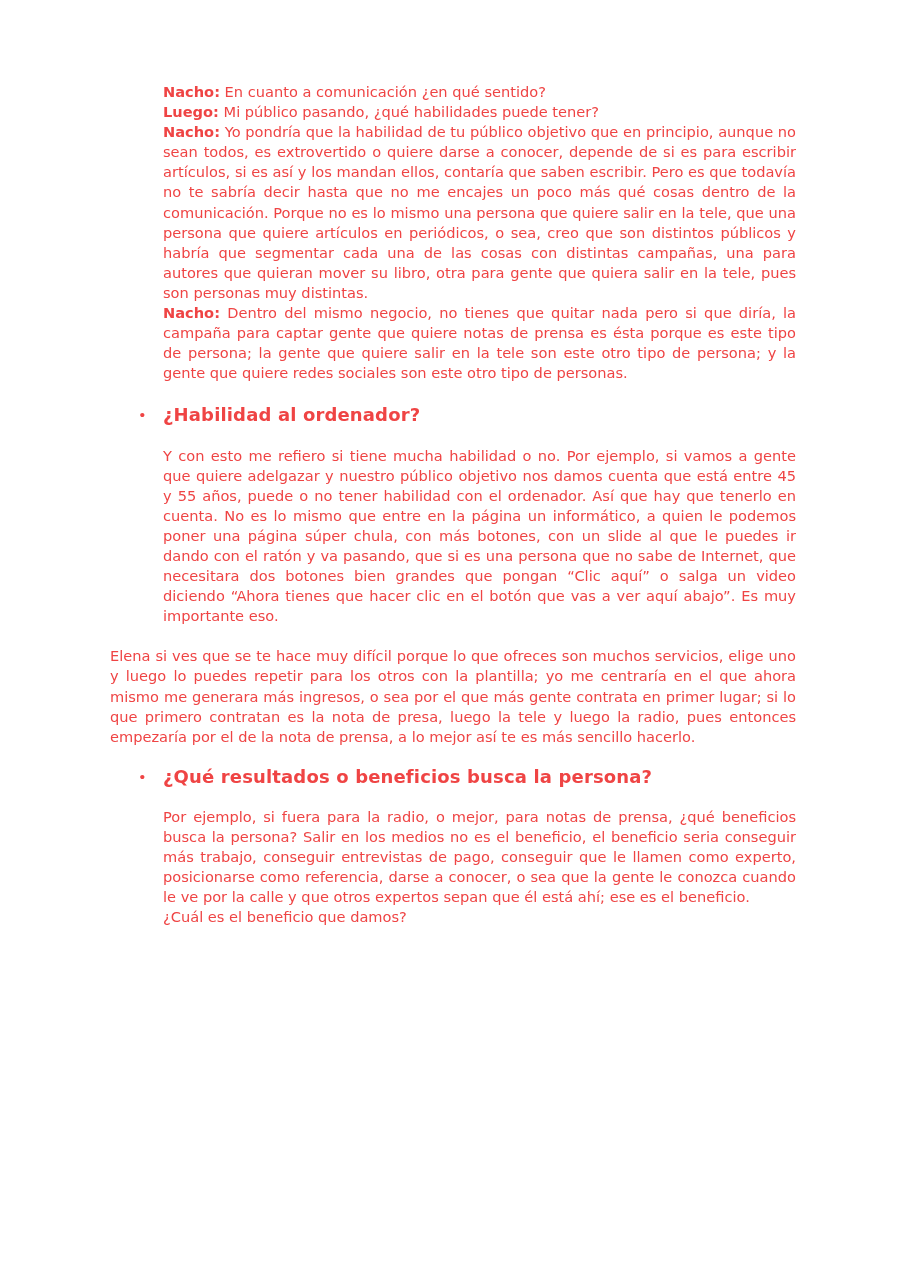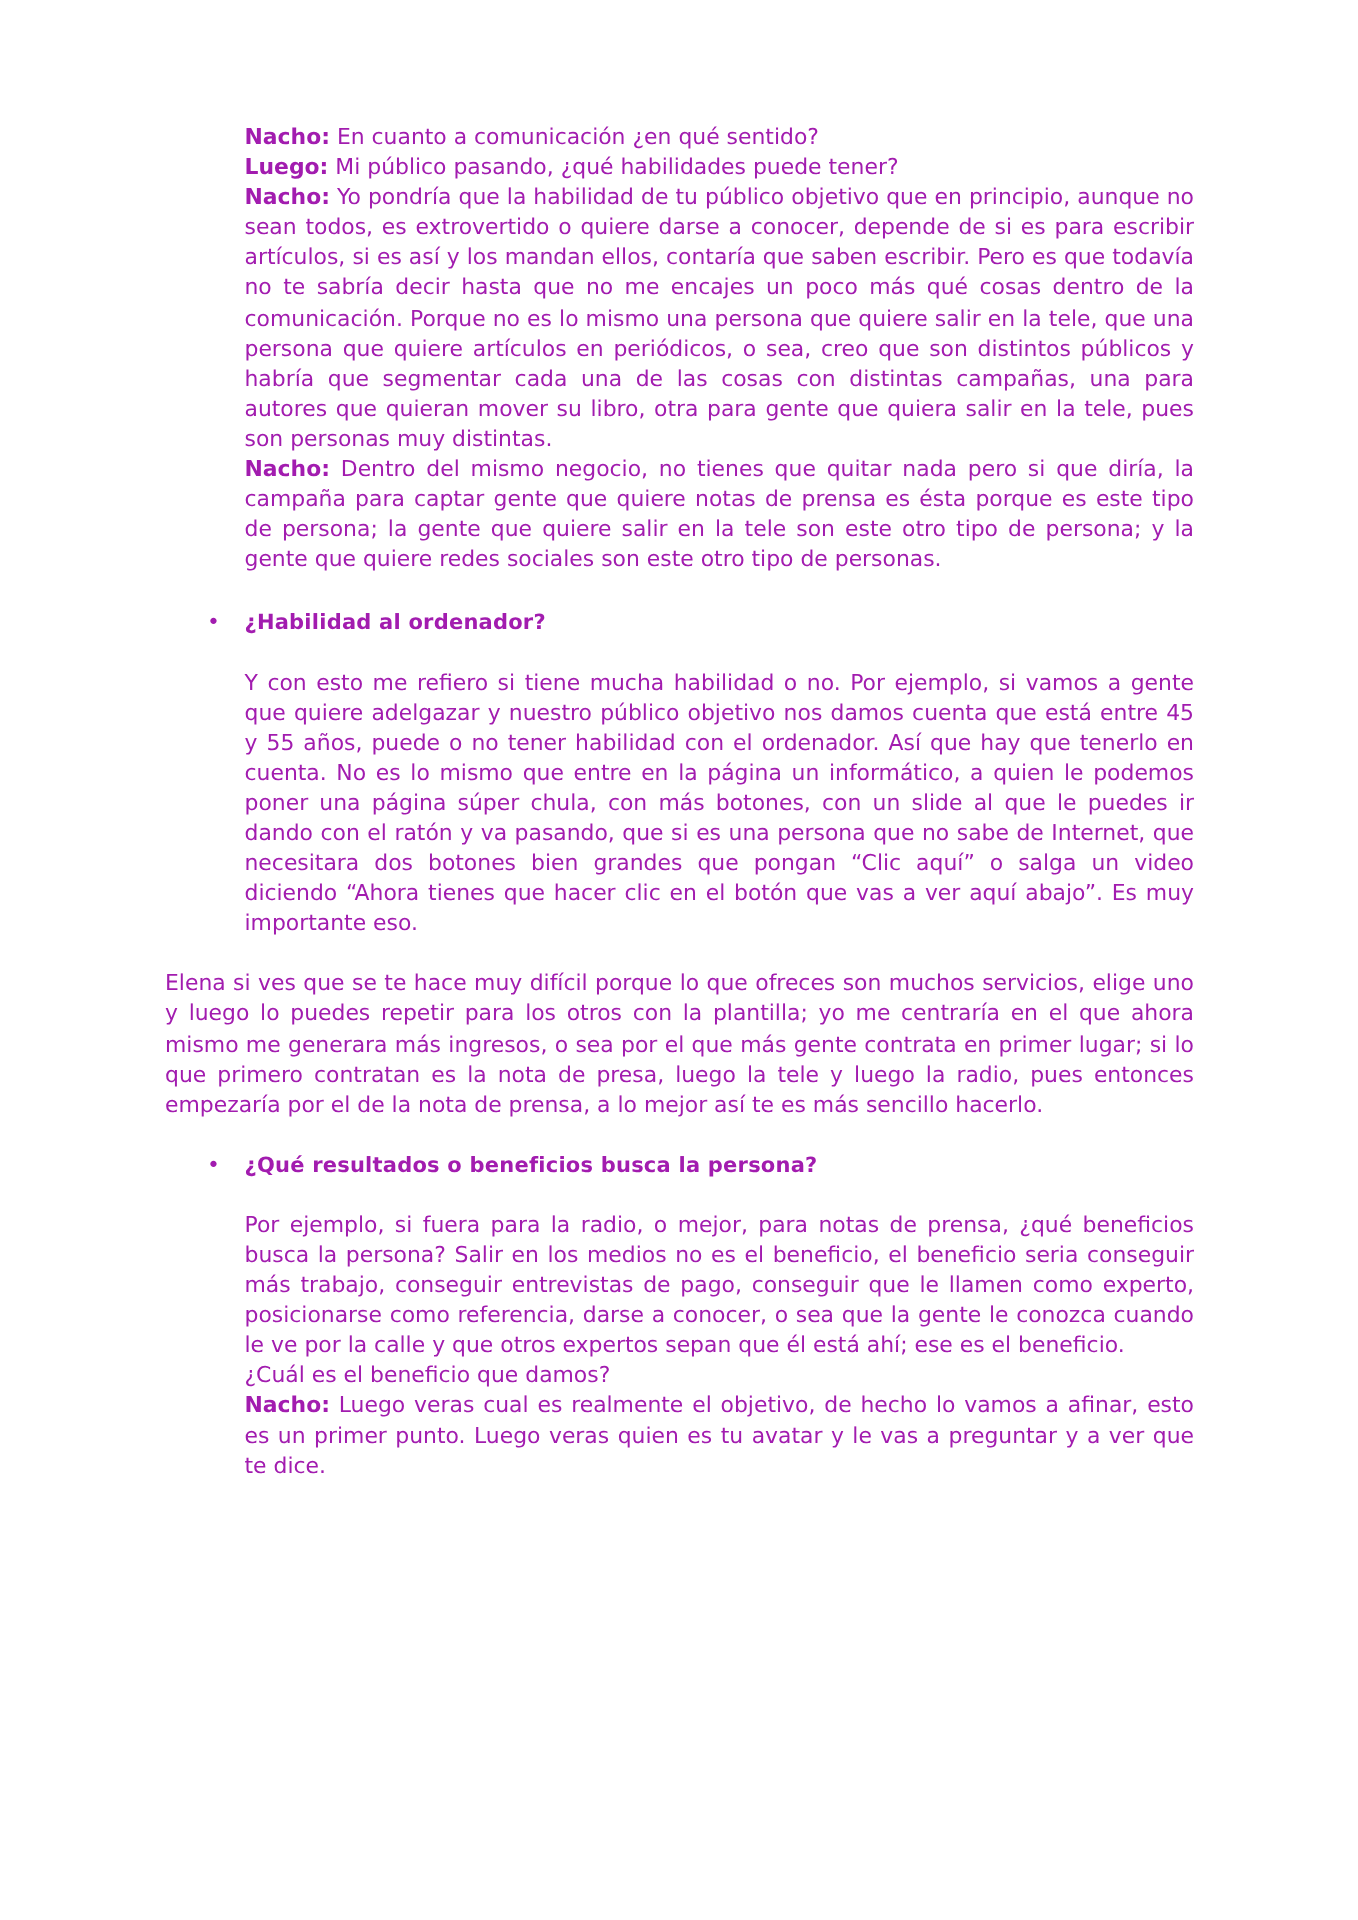--- a/index.html
+++ b/index.html
@@ -8,21 +8,21 @@
     background: #ffffff;
   }
   .page {
     position: relative;
     width: 803px;
     height: 1280px;
     background: #ffffff;
     box-sizing: border-box;
     overflow: hidden;
     font-family: "DejaVu Sans", "Liberation Sans", sans-serif;
-    color: #a21caf;
+    color: #ef4444;
   }
   .content {
     position: absolute;
     left: 110px;
     top: 82px;
     width: 686px;
   }
   
   .indent-block {
     margin-left: 53px;
@@ -52,21 +52,21 @@
   .bullet-mark {
     width: 26px;
     flex: 0 0 26px;
     font-size: 14.6px;
     line-height: 20.1px;
     text-align: left;
     padding-left: 1px;
     box-sizing: border-box;
   }
   .bullet-heading {
-    font-size: 14px;
+    font-size: 18px;
     line-height: 20.1px;
     font-weight: bold;
     letter-spacing: 0.15px;
   }
   
   .full-para {
     width: 686px;
   }
   .sp-20 { height: 20px; }
   .sp-22 { height: 22px; }
@@ -126,18 +126,15 @@
       <p class="para">Por ejemplo, si fuera para la radio, o mejor, para notas de prensa, ¿qué beneficios busca la persona? Salir en los medios no es el beneficio, el beneficio seria conseguir más trabajo, conseguir entrevistas de pago, conseguir que le llamen como experto, posicionarse como referencia, darse a conocer, o sea que la gente le conozca cuando le ve por la calle y que otros expertos sepan que él está ahí; ese es el beneficio.</p>
     </div>
 
     <div class="indent-block">
       <p class="para last-left">¿Cuál es el beneficio que damos?</p>
     </div>
 
 
 
 
-    <div class="indent-block">
-      <p class="para"><span class="speaker">Nacho:</span><span> Luego veras cual es realmente el objetivo, de hecho lo vamos a afinar, esto es un primer punto. Luego veras quien es tu avatar y le vas a preguntar y a ver que te dice.</span></p>
-    </div>
 
   </div>
 </div>
 
 </body></html>

